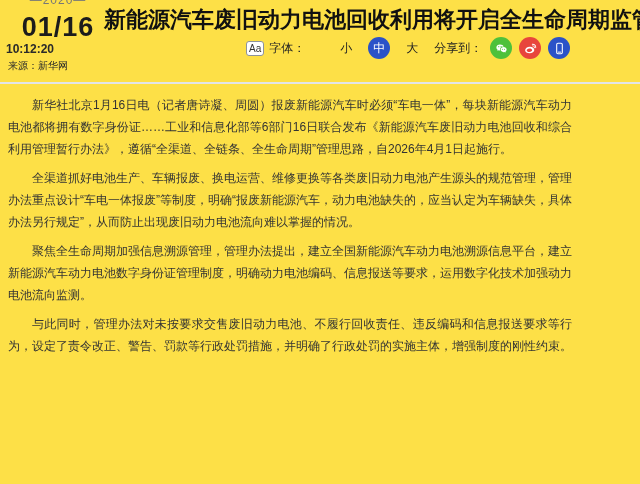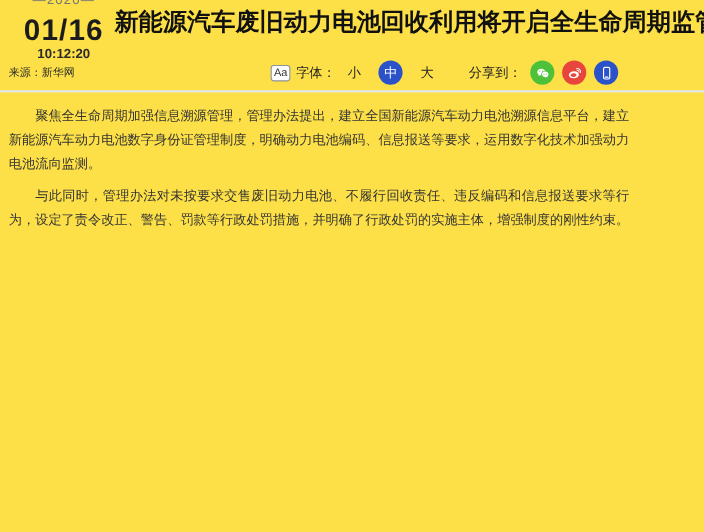--- a/index.html
+++ b/index.html
@@ -13,50 +13,50 @@
   .meta { position:absolute; left:6px; top:0; width:104px; }
   .meta-year {
     position:absolute; top:-7px; left:0; width:100%; text-align:center;
     font-size:12px; color:#777; letter-spacing:1px; white-space:nowrap;
   }
   .meta-date {
     position:absolute; top:12px; left:0; width:100%; text-align:center;
     font-size:27px; color:#1c1c1c; font-weight:700; letter-spacing:1px;
   }
   .meta-time {
-    position:absolute; top:42px; left:0; width:100%; text-align:center;
+    position:absolute; top:42px; left:0; width:100%; text-align:left;
     font-size:12px; color:#2a2a2a; font-weight:bold;
   }
   .meta-source {
     position:absolute; top:59px; left:2px; white-space:nowrap;
     font-size:10px; color:#2a2a2a;
   }
   .title {
     position:absolute; left:104px; top:7px; width:532px;
     font-size:22px; line-height:26px; font-weight:bold; color:#111;
     white-space:nowrap;
   }
   .controls {
-    position:absolute; left:246px; top:54px; height:24px;
+    position:absolute; left:246px; top:36px; height:24px;
     display:flex; align-items:center; font-size:12px; color:#222;
   }
   .aa-box {
     display:inline-flex; align-items:center; justify-content:center;
     min-width:18px; height:15px; padding:0 2px; margin-right:5px;
     border:1px solid #8d939c; border-radius:3px;
     font-size:10px; color:#333; background:#fff;
   }
-  .font-label { margin-right:6px; }
+  .font-label { margin-right:30px; }
   .font-opt {
     display:inline-flex; align-items:center; justify-content:center;
     width:22px; height:22px; margin-right:11px; border-radius:50%;
     font-size:12px; color:#222; cursor:pointer;
   }
   .font-opt.selected { background:#2b52c8; color:#fff; }
-  .share-label { margin-left:16px; margin-right:8px; }
+  .share-label { margin-left:0; margin-right:8px; }
   .share-icon {
     display:inline-flex; align-items:center; justify-content:center;
     width:22px; height:22px; border-radius:50%; margin-right:7px; cursor:pointer;
   }
   .share-icon svg { width:15px; height:15px; display:block; }
   
   .article { padding:10px 0 0 8px; width:572px; }
   .article p {
     font-size:12px; line-height:22px; color:#333;
     text-indent:2em; margin:0 0 7px 0;
@@ -117,17 +117,19 @@
           <svg viewBox="0 0 24 24" aria-hidden="true">
             <rect x="7.5" y="3.5" width="9" height="17" rx="2" fill="none" stroke="#fff" stroke-width="1.7"></rect>
             <line x1="10" y1="17.8" x2="14" y2="17.8" stroke="#fff" stroke-width="1.5" stroke-linecap="round"></line>
           </svg>
         </span>
       </span>
     </div>
   </div>
 
   <div class="article">
+    <p>新华社北京1月16日电（记者唐诗凝、周圆）报废新能源汽车时必须“车电一体”，每块新能源汽车动力电池都将拥有数字身份证……工业和信息化部等6部门16日联合发布《新能源汽车废旧动力电池回收和综合利用管理暂行办法》，遵循“全渠道、全链条、全生命周期”管理思路，自2026年4月1日起施行。</p>
+    <p>全渠道抓好电池生产、车辆报废、换电运营、维修更换等各类废旧动力电池产生源头的规范管理，管理办法重点设计“车电一体报废”等制度，明确“报废新能源汽车，动力电池缺失的，应当认定为车辆缺失，具体办法另行规定”，从而防止出现废旧动力电池流向难以掌握的情况。</p>
     <p>聚焦全生命周期加强信息溯源管理，管理办法提出，建立全国新能源汽车动力电池溯源信息平台，建立新能源汽车动力电池数字身份证管理制度，明确动力电池编码、信息报送等要求，运用数字化技术加强动力电池流向监测。</p>
     <p>与此同时，管理办法对未按要求交售废旧动力电池、不履行回收责任、违反编码和信息报送要求等行为，设定了责令改正、警告、罚款等行政处罚措施，并明确了行政处罚的实施主体，增强制度的刚性约束。</p>
   </div>
 
 </div>
 
 </body></html>

